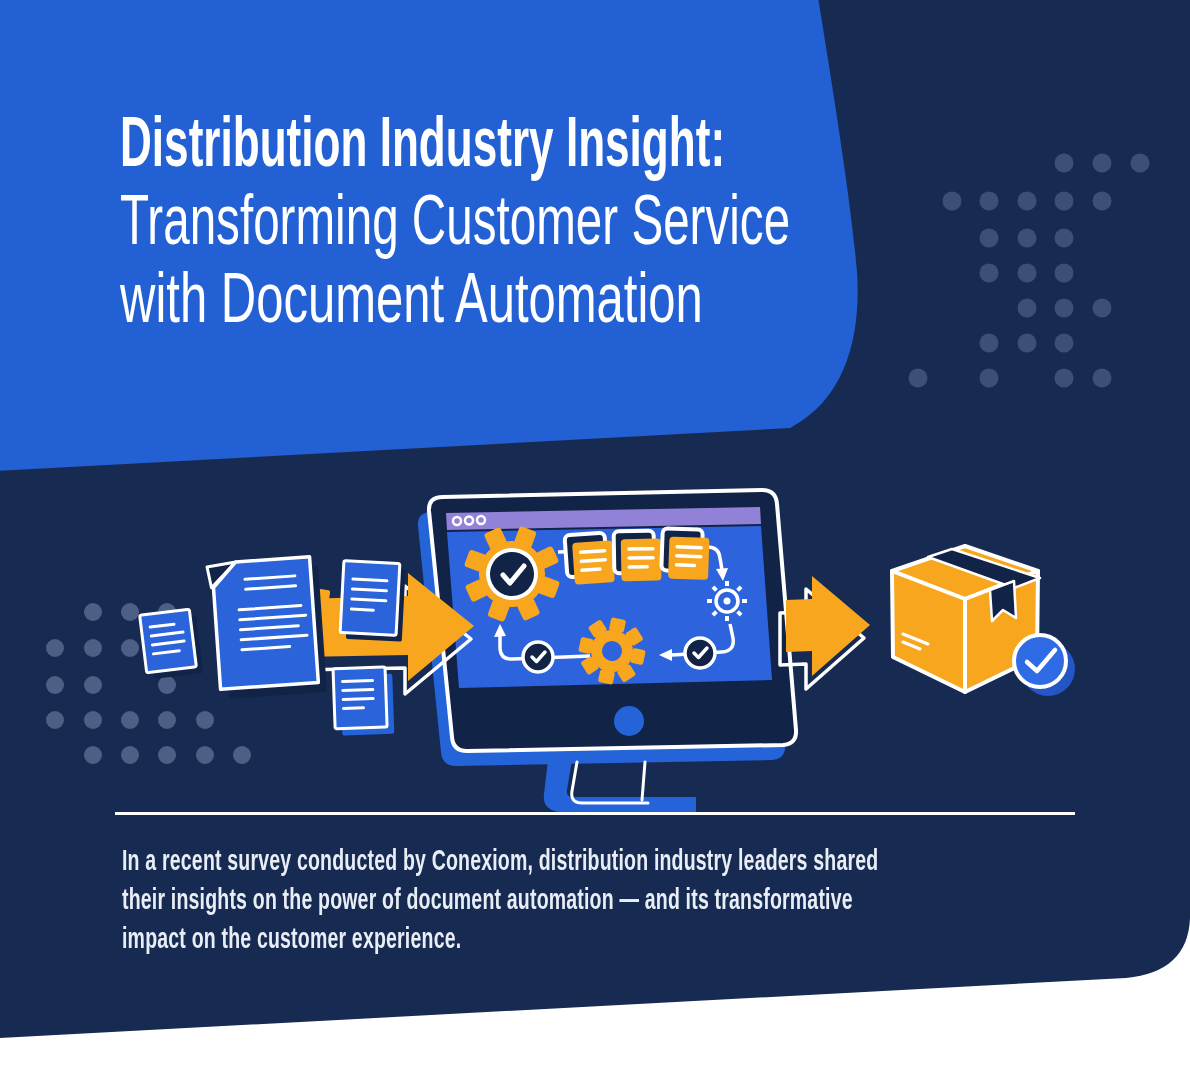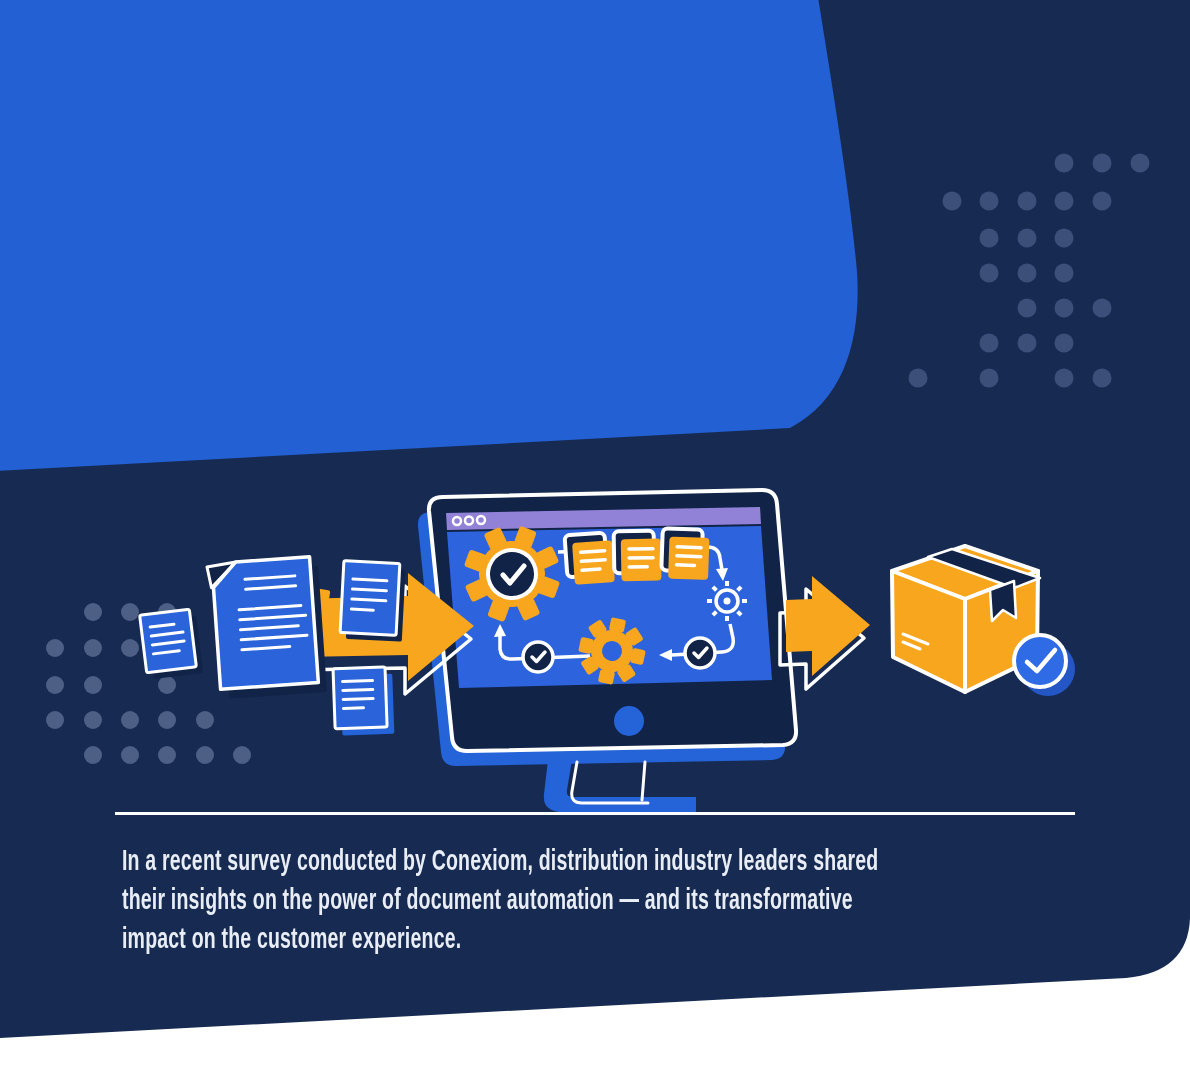--- a/index.html
+++ b/index.html
@@ -303,20 +303,25 @@
       <g>
         <circle cx="1048" cy="669" r="27" class="fCheckSh"></circle>
         <circle cx="1040" cy="661" r="26" class="fCheckB sW" stroke-width="4" style="fill:var(--checkB,#2E6BE5)"></circle>
         <path class="sW" stroke-width="4.5" stroke-linecap="round" stroke-linejoin="round" d="M1027,662 L1037,671 L1055,650"></path>
       </g>
     </g>
 
     <rect x="115" y="812" width="960" height="3" class="fWhite"></rect>
   </svg>
 
+  <div class="title" style="top:103px;">
+    <span class="ln t1">Distribution Industry Insight:</span>
+    <span class="ln t2">Transforming Customer Service</span>
+    <span class="ln t3">with Document Automation</span>
+  </div>
 
   <div class="body-copy">
     <span class="ln">In a recent survey conducted by Conexiom, distribution industry leaders shared</span>
     <span class="ln">their insights on the power of document automation — and its transformative</span>
     <span class="ln">impact on the customer experience.</span>
   </div>
 
 </div>
 
 </body></html>

